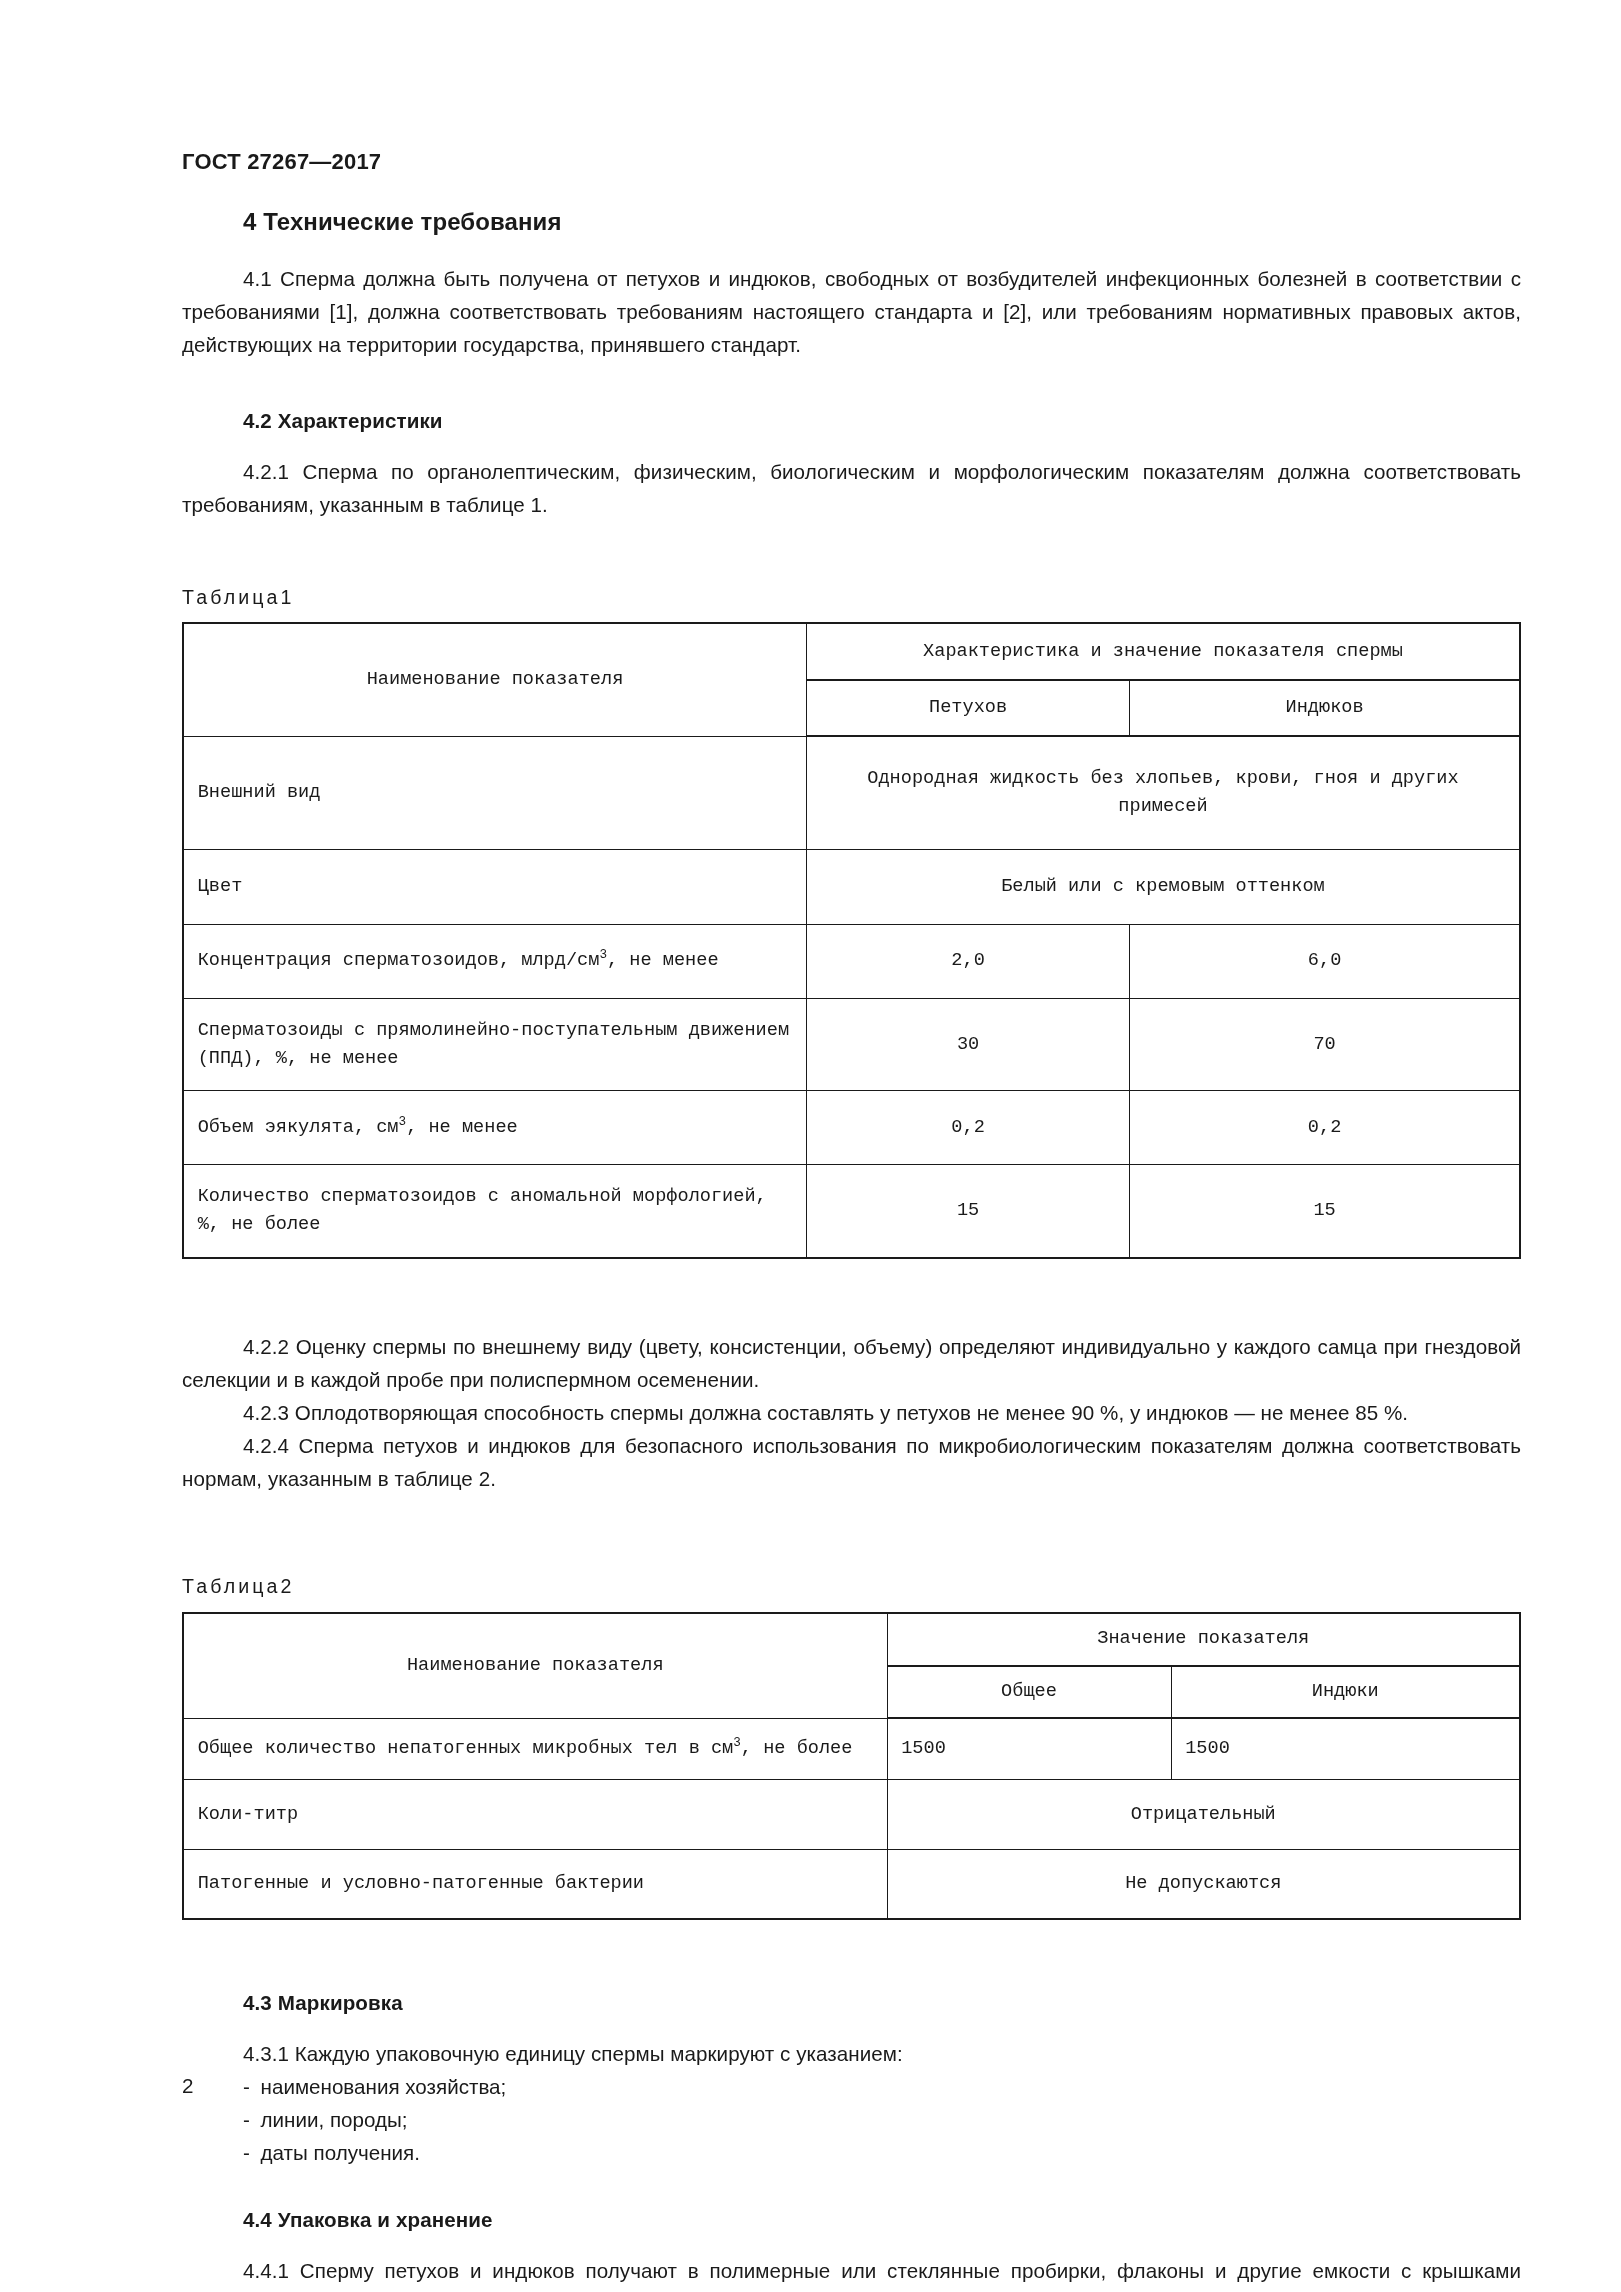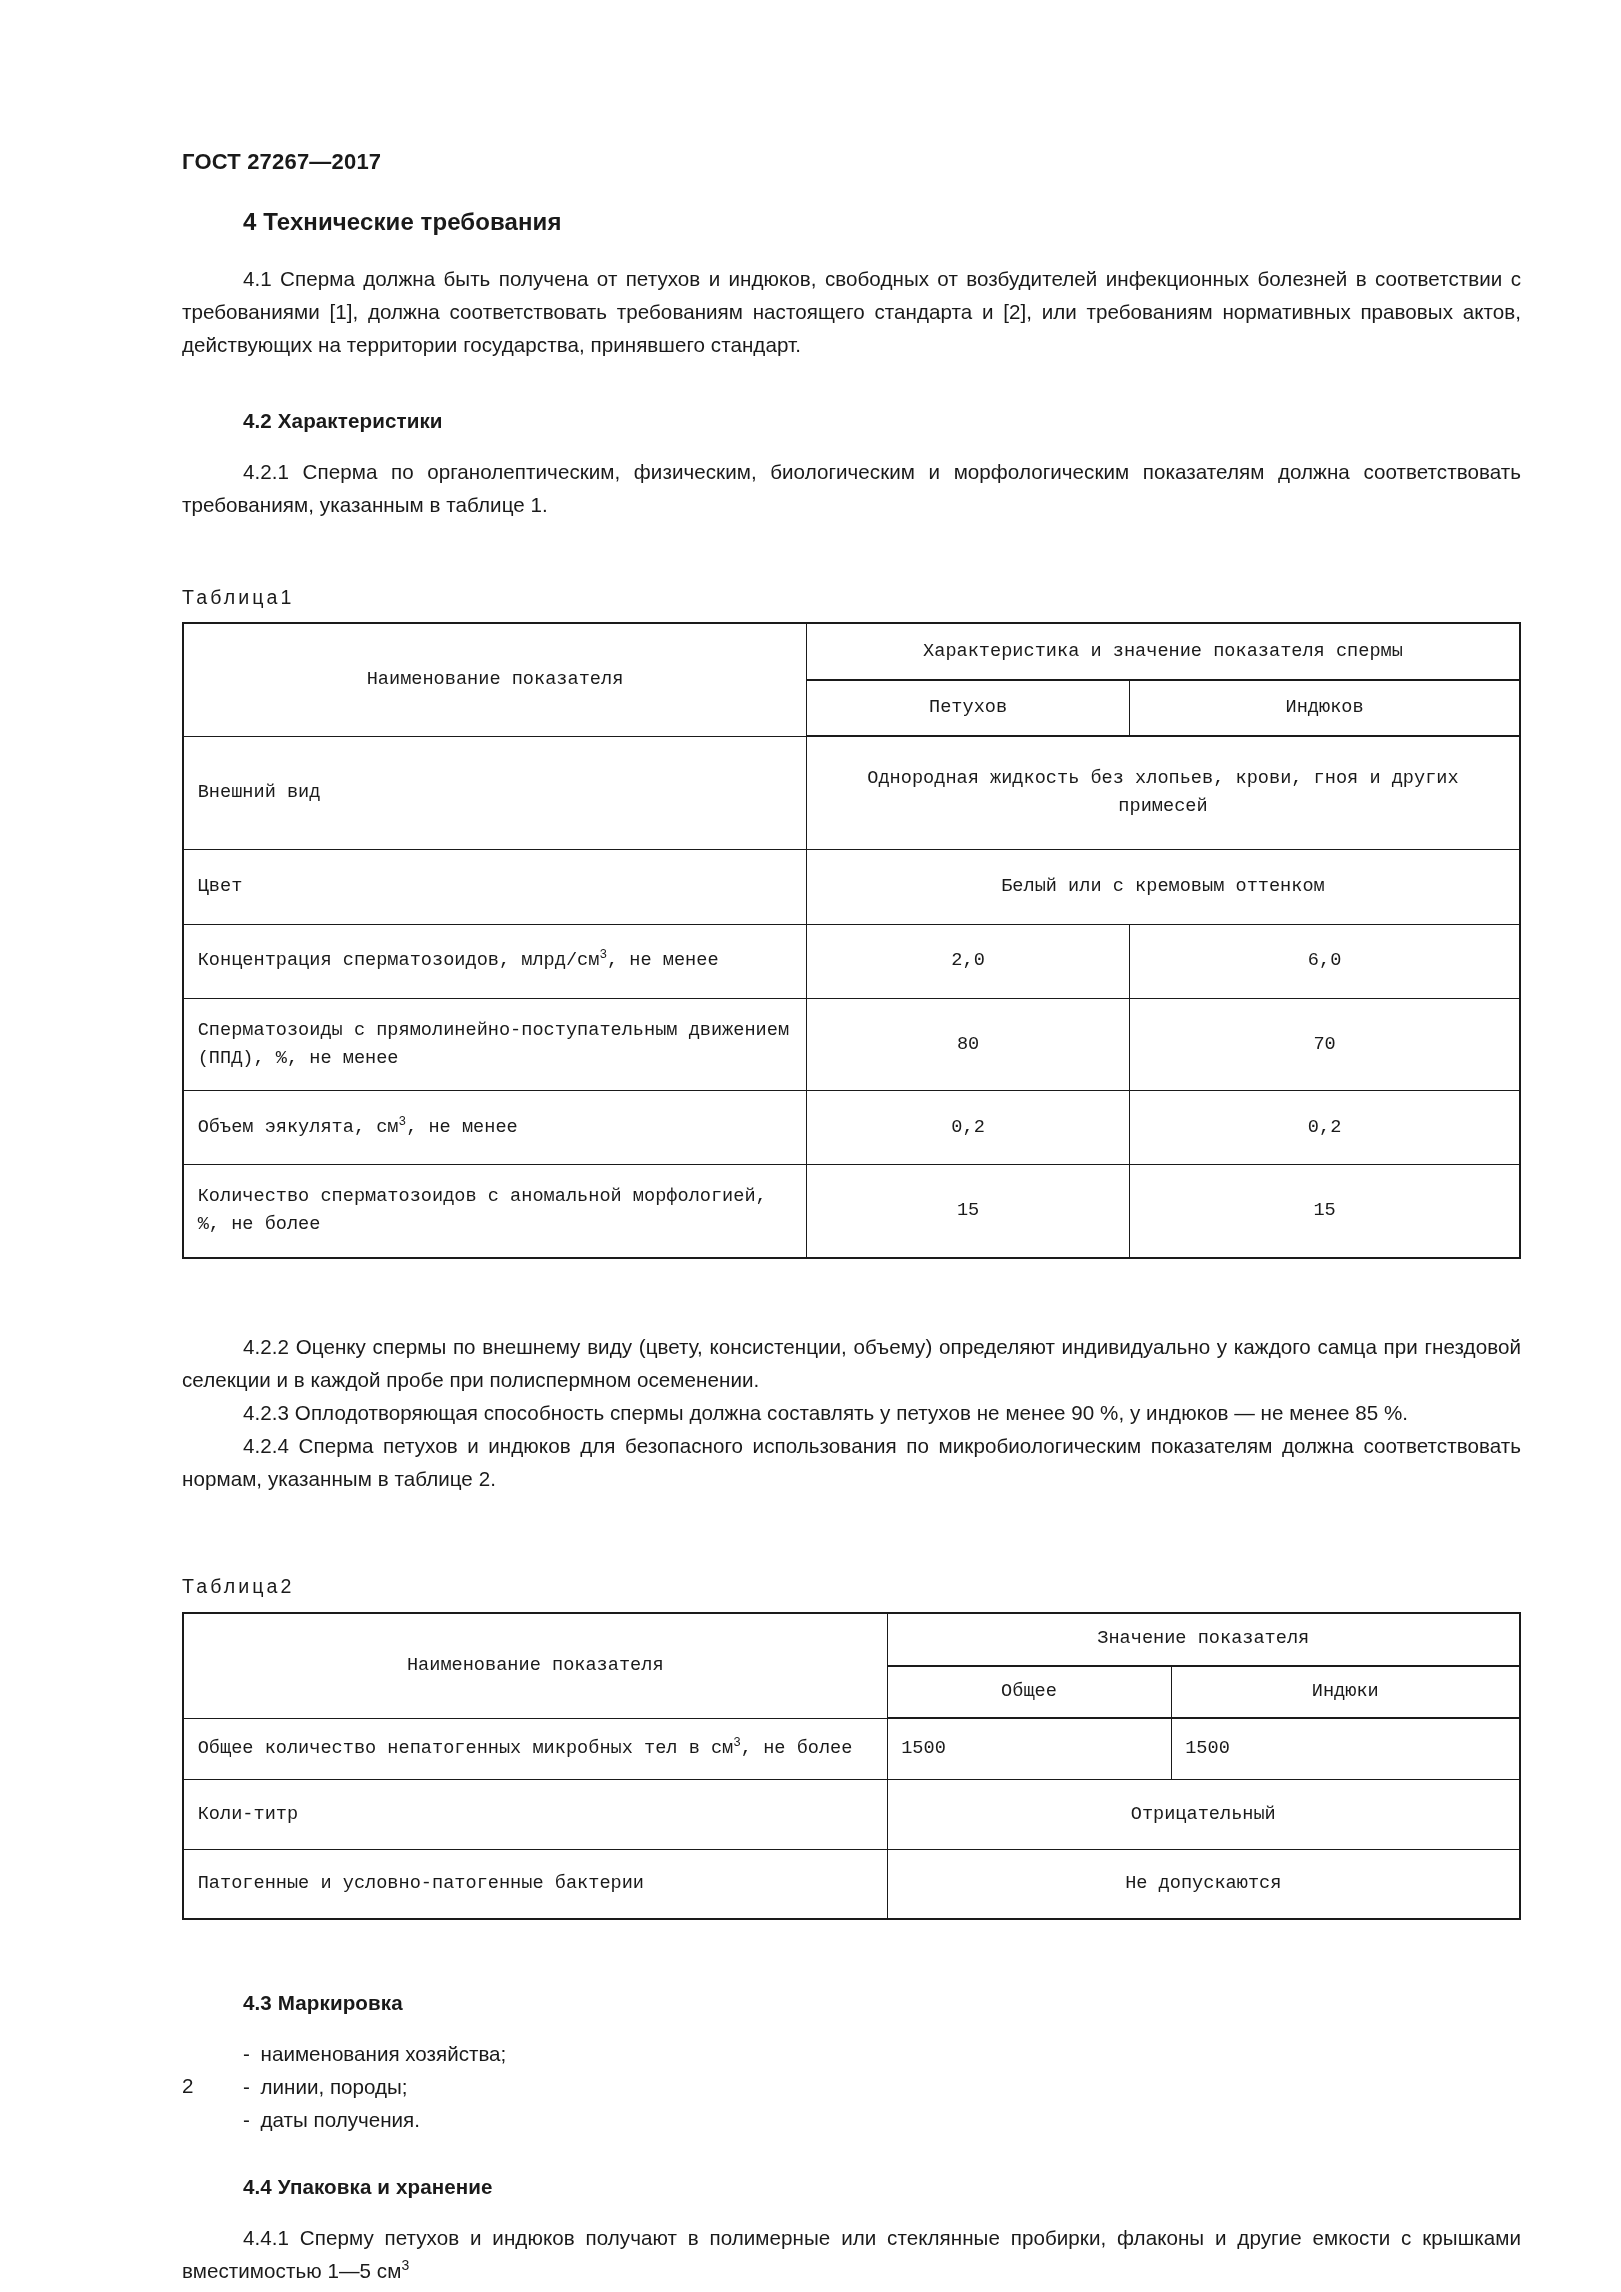--- a/index.html
+++ b/index.html
@@ -224,21 +224,21 @@
           </td>
           <td>
             <div class="cell c-center">6,0</div>
           </td>
         </tr>
         <tr>
           <td>
             <div class="cell c-left r-ppd" style="display:flex;align-items:center;">Сперматозоиды с прямолинейно-поступательным движением (ППД), %, не менее</div>
           </td>
           <td>
-            <div class="cell c-center">80</div>
+            <div class="cell c-center">30</div>
           </td>
           <td>
             <div class="cell c-center">70</div>
           </td>
         </tr>
         <tr>
           <td>
             <div class="cell c-left r-vol" style="display:flex;align-items:center;">
                 <span><span>Объем эякулята, см</span><sup>3</sup><span>, не менее</span></span>
               </div>
@@ -330,20 +330,21 @@
             <div class="cell c-center">Не допускаются</div>
           </td>
         </tr>
       </tbody>
     </table>
 
     <div class="spacer-xl"></div>
 
     <h3 class="subsec">4.3 Маркировка</h3>
 
+    <p class="para last">4.3.1 Каждую упаковочную единицу спермы маркируют с указанием:</p>
 
     <ul class="dashlist">
       <li><span class="dash">-</span><span>наименования хозяйства;</span></li>
       <li><span class="dash">-</span><span>линии, породы;</span></li>
       <li><span class="dash">-</span><span>даты получения.</span></li>
     </ul>
 
     <div class="spacer-md"></div>
 
     <h3 class="subsec">4.4 Упаковка и хранение</h3>

